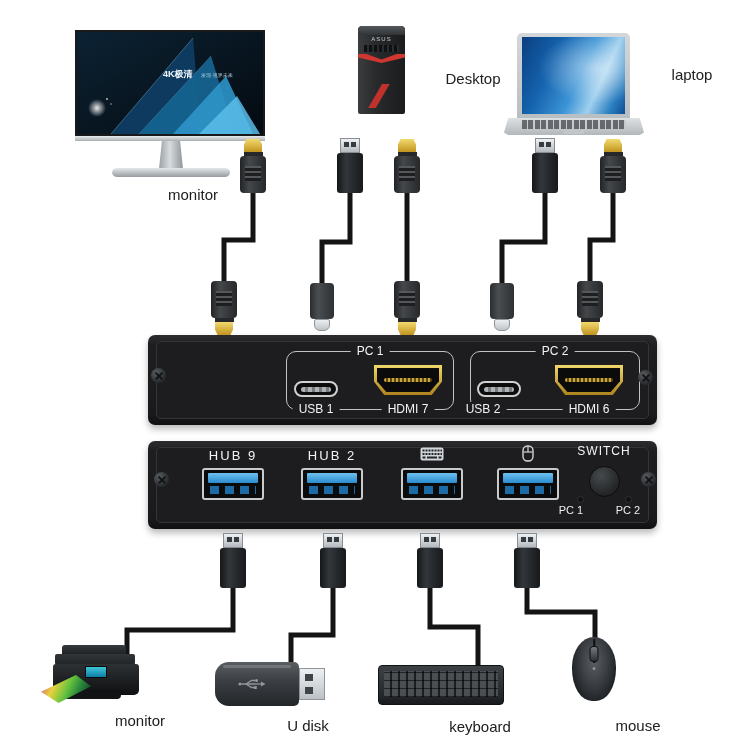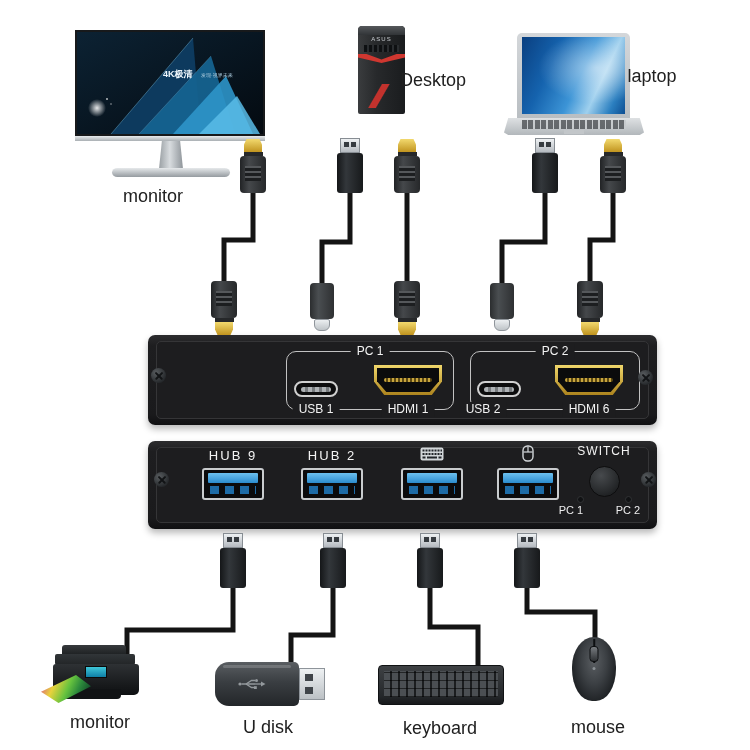--- a/index.html
+++ b/index.html
@@ -65,21 +65,21 @@
   .hub-label{position:absolute;transform:translateX(-50%);font-size:13px;letter-spacing:2px;
          color:#f3f3f3;z-index:3;}
   .switch-label{position:absolute;transform:translateX(-50%);font-size:12px;letter-spacing:1px;
          color:#f3f3f3;z-index:3;}
   .switch-btn{position:absolute;left:589px;top:466px;width:29px;height:29px;border-radius:50%;z-index:3;
          background:radial-gradient(circle at 38% 30%,#474a4d,#202224 75%);border:1px solid #0d0d0e;}
   .led{position:absolute;width:5px;height:5px;border-radius:50%;background:#111214;border:1px solid #313335;z-index:3;}
   .led-label{position:absolute;transform:translateX(-50%);font-size:11px;color:#ededee;z-index:3;}
   .hub-icon{position:absolute;transform:translateX(-50%);z-index:3;}
   
-  .dev-label{position:absolute;transform:translateX(-50%);font-size:18px;color:#202020;z-index:4;}
+  .dev-label{position:absolute;transform:translateX(-50%);font-size:15px;color:#202020;z-index:4;margin-left:40px;}
   .monitor-screen{position:absolute;left:75px;top:30px;width:190px;height:106px;background:#0a0f14;
          border:2px solid #17191b;box-sizing:border-box;z-index:2;}
   .monitor-screen svg{display:block;width:100%;height:100%;}
   .monitor-chin{position:absolute;left:75px;top:136px;width:190px;height:5px;z-index:2;
          background:linear-gradient(#e8ebed,#a9afb3);}
   .monitor-neck{position:absolute;left:159px;top:141px;width:24px;height:28px;z-index:2;
          background:linear-gradient(90deg,#9aa0a4,#d8dcdf 45%,#8f959a);
          clip-path:polygon(12% 0,88% 0,100% 100%,0 100%);}
   .monitor-base{position:absolute;left:112px;top:168px;width:118px;height:9px;border-radius:6px/5px;z-index:2;
          background:linear-gradient(180deg,#e6e9eb,#959ba0);}
@@ -268,21 +268,21 @@
 
   <div class="port-group" style="left:286px;top:351px;width:166px;height:57px">
     <div class="group-title">PC 1</div>
     <div class="usbc-port" style="left:7px;top:29px"></div>
     <div class="hdmi-port" style="left:87px;top:13px">
       <div class="gold"></div>
       <div class="dark"></div>
       <div class="pins"></div>
     </div>
     <div class="port-sub" style="left:29px">USB 1</div>
-    <div class="port-sub" style="left:121px">HDMI 1</div>
+    <div class="port-sub" style="left:121px">HDMI 7</div>
   </div>
 
   <div class="port-group" style="left:470px;top:351px;width:168px;height:57px">
     <div class="group-title">PC 2</div>
     <div class="usbc-port" style="left:6px;top:29px"></div>
     <div class="hdmi-port" style="left:84px;top:13px">
       <div class="gold"></div>
       <div class="dark"></div>
       <div class="pins"></div>
     </div>

